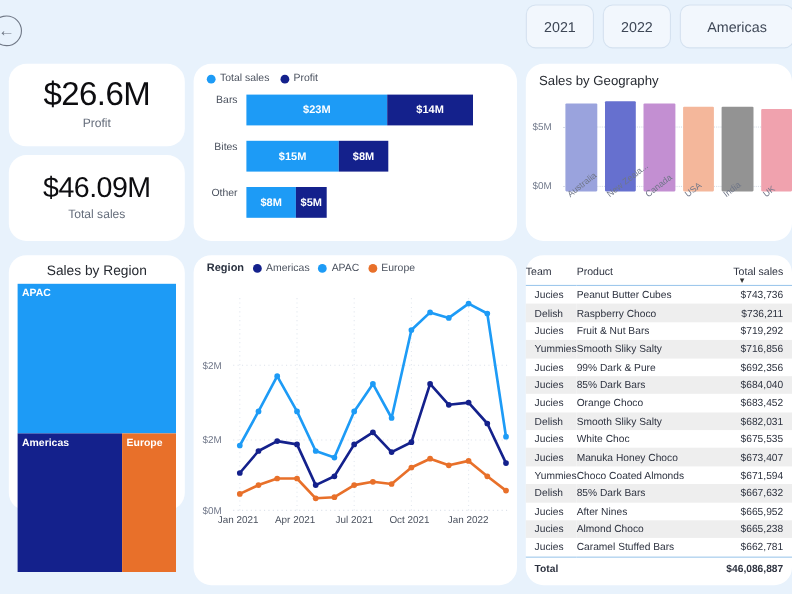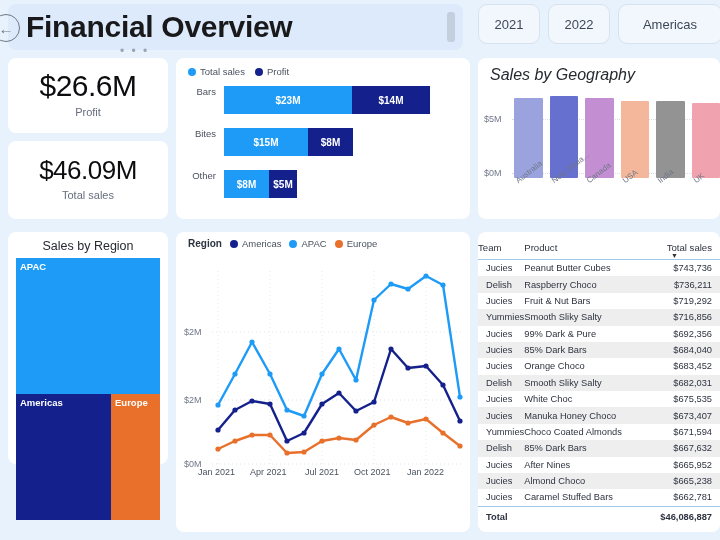--- a/index.html
+++ b/index.html
@@ -40,21 +40,21 @@
   .filters { position: absolute; left: 478px; top: 4px; display: flex; gap: 8px; }
   .pill {
     height: 40px; min-width: 62px; padding: 0 14px;
     background: #f2f7fd; border: 1px solid #d5e2f0; border-radius: 9px;
     display: flex; align-items: center; justify-content: center;
     font-size: 13px; color: #3e4756;
   }
   .pill.wide { min-width: 104px; }
 
   
-  .card { position: absolute; background: #fff; border-radius: 8px; }
+  .card { position: absolute; background: #fff; border-radius: 16px; }
 
   
   .kpi-1 { left: 8px; top: 58px; width: 160px; height: 75px; }
   .kpi-2 { left: 8px; top: 141px; width: 160px; height: 78px; }
   .kpi-val {
     text-align: center; color: #0d0d10; font-weight: 400;
     letter-spacing: -0.5px;
   }
   .kpi-1 .kpi-val { font-size: 30px; margin-top: 11px; }
   .kpi-2 .kpi-val { font-size: 26px; margin-top: 14px; }
@@ -72,21 +72,21 @@
   .bar-track { display: flex; height: 28px; }
   .seg {
     display: flex; align-items: center; justify-content: center;
     color: #fff; font-size: 10px; font-weight: bold;
   }
   .seg.total { background: #1d9bf6; }
   .seg.profit { background: #14218c; }
 
   
   .geo-card { left: 478px; top: 58px; width: 242px; height: 161px; }
-  .geo-title { font-size: 16px; color: #262a31; padding: 8px 0 0 12px; font-style: italic; }
+  .geo-title { font-size: 12px; color: #262a31; padding: 8px 0 0 12px; }
   .geo-plot { position: relative; margin: 6px 0 0 0; height: 110px; }
   .geo-axis-lbl { position: absolute; left: 6px; font-size: 9px; color: #70788a; }
   .geo-grid { position: absolute; left: 34px; right: 0; border-top: 1px dotted #d8dde6; }
   .geo-bars {
     position: absolute; left: 36px; right: 0; bottom: 22px; top: 6px;
     display: flex; gap: 7px; align-items: flex-end;
   }
   .geo-bar { flex: 1; border-radius: 1px; }
   .geo-labels {
     position: absolute; left: 36px; right: 0; bottom: 0; height: 24px;
@@ -134,25 +134,20 @@
     font-weight: bold; padding: 5px 0 0 0; border-top: 1.5px solid #9fc8ec;
   }
   tfoot td.num { text-align: right; padding-right: 8px; }
   tfoot td.team { padding-left: 8px; }
 </style>
 </head>
 <body>
 
 <div class="page">
 
-  <div class="header-bar">
-    <div class="page-title">Financial Overview</div>
-    <div class="title-dots">• • •</div>
-    <div class="header-handle"></div>
-  </div>
   <div class="back-icon">←</div>
 
   <div class="filters">
     <div class="pill">2021</div>
     <div class="pill">2022</div>
     <div class="pill wide">Americas</div>
   </div>
 
   <div class="card kpi-1">
     <div class="kpi-val">$26.6M</div>

